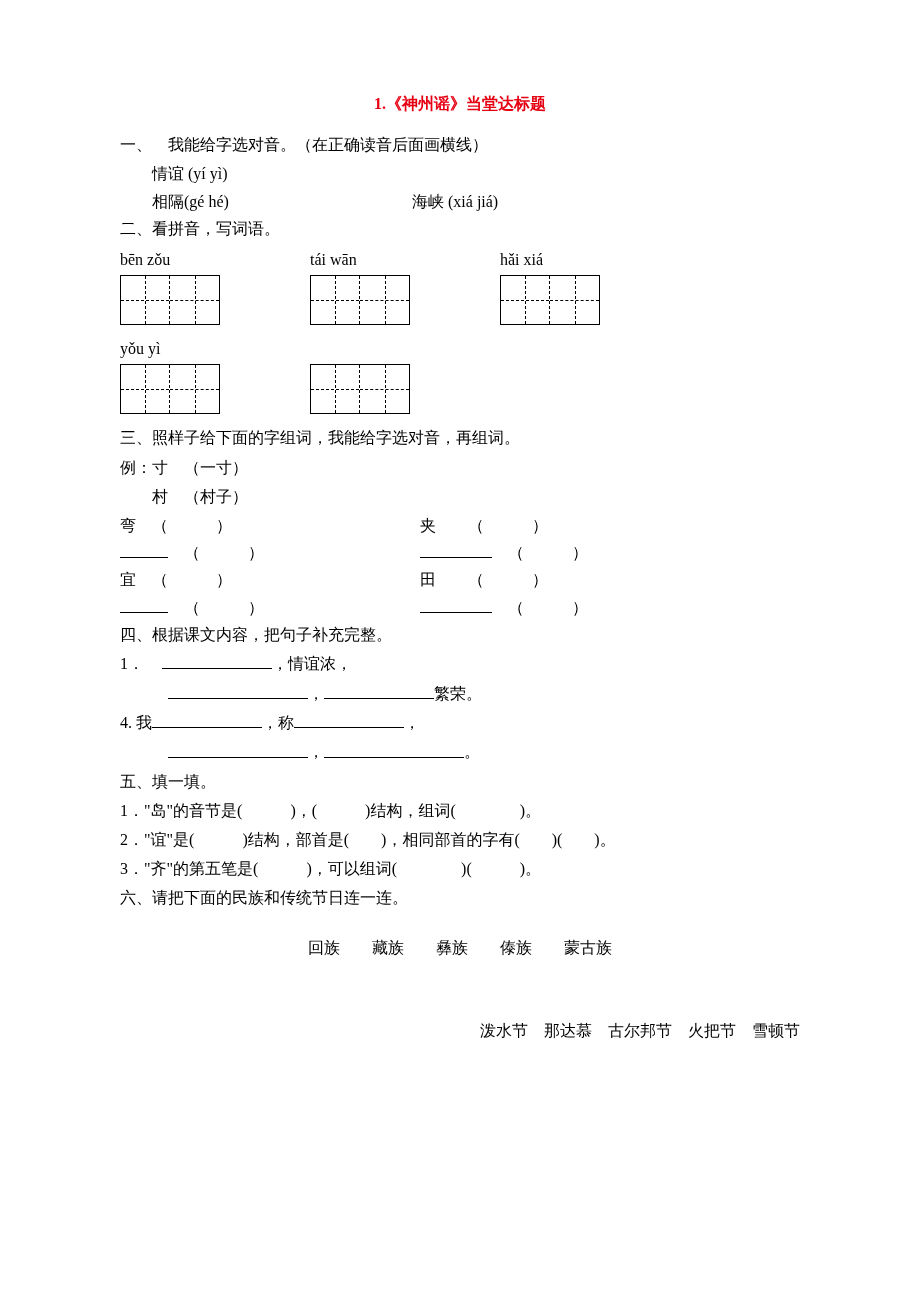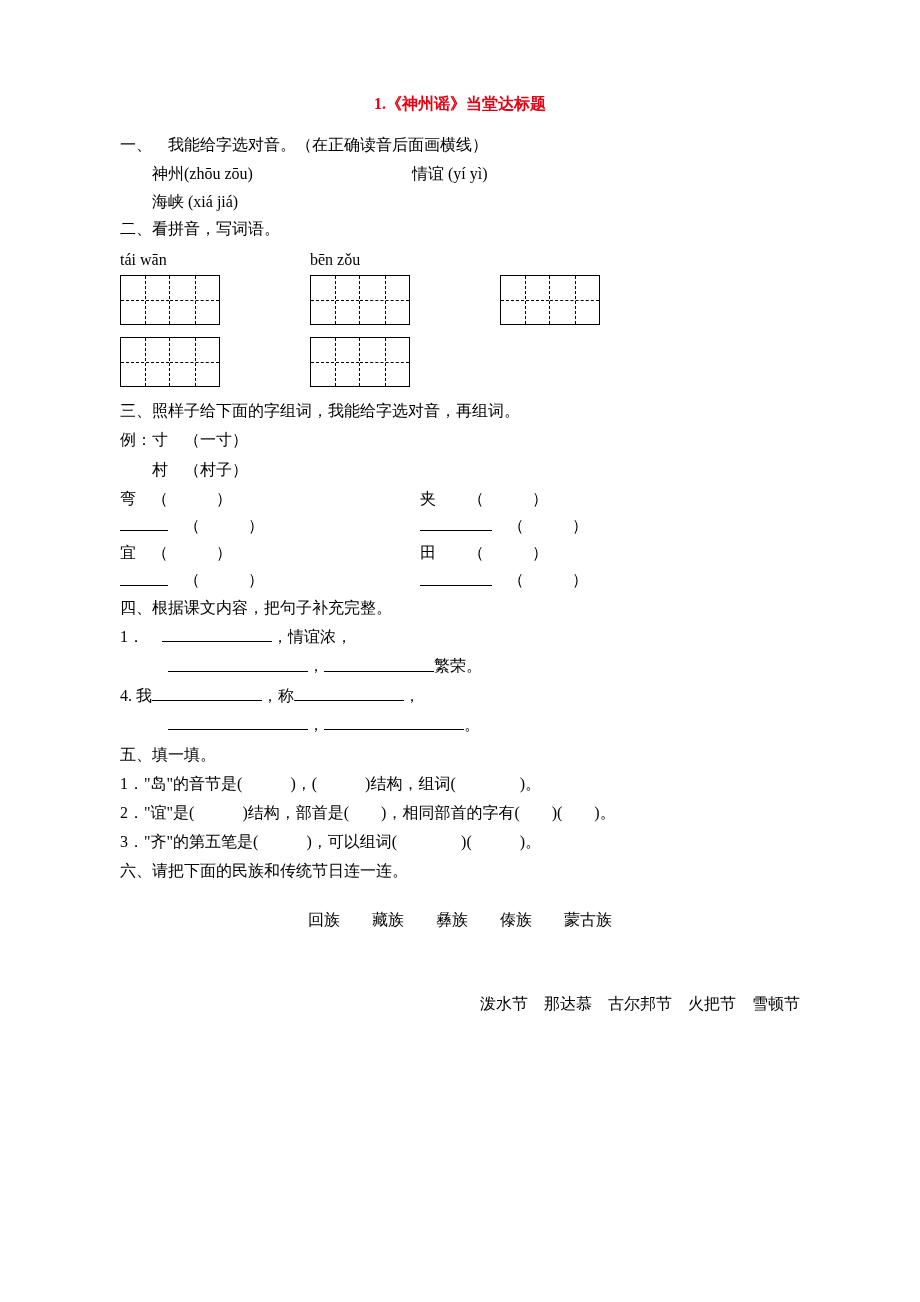--- a/index.html
+++ b/index.html
@@ -68,49 +68,51 @@
     .bottom-line { text-align: right; margin-top: 56px; }
     .gap { display: inline-block; width: 18px; }
   </style>
 </head>
 <body>
 
 <div class="title">1.《神州谣》当堂达标题</div>
 
 <div class="row">一、　我能给字选对音。（在正确读音后面画横线）</div>
 <div class="pair indent1">
-  <div class="left">神州(zhōu  zōu)</div>
   <div class="right">情谊 (yí  yì)</div>
 </div>
 <div class="pair indent1">
+  <div class="left">相隔(gé   hé)</div>
   <div class="right">海峡 (xiá   jiá)</div>
 </div>
 
 <div class="row">二、看拼音，写词语。</div>
 <div class="pinyin-row">
+  <div class="py">bēn  zǒu</div>
   <div class="py">tái  wān</div>
-  <div class="py">bēn  zǒu</div>
+  <div class="py">hǎi  xiá</div>
 </div>
 <div class="grid-row">
   <div class="grid-box">
       <div class="cell"></div>
       <div class="cell"></div>
     </div>
   <div class="spacer"></div>
   <div class="grid-box">
       <div class="cell"></div>
       <div class="cell"></div>
     </div>
   <div class="spacer"></div>
   <div class="grid-box">
       <div class="cell"></div>
       <div class="cell"></div>
     </div>
 </div>
 <div class="pinyin-row">
+  <div class="py">yǒu  yì</div>
 </div>
 <div class="grid-row">
   <div class="grid-box">
       <div class="cell"></div>
       <div class="cell"></div>
     </div>
   <div class="spacer"></div>
   <div class="grid-box">
       <div class="cell"></div>
       <div class="cell"></div>

